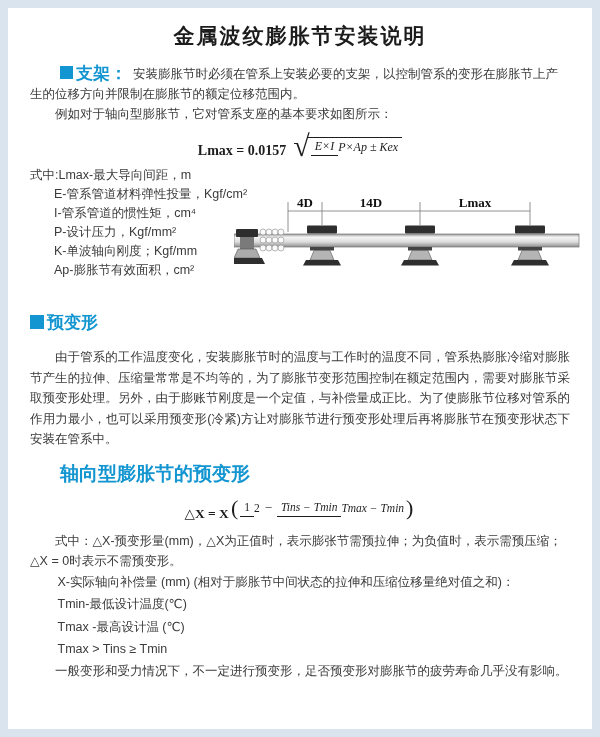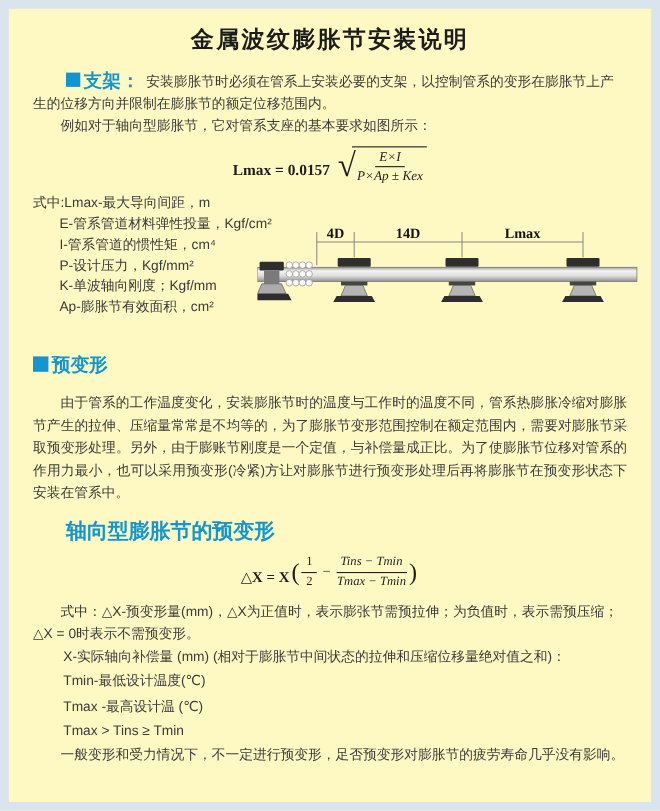--- a/index.html
+++ b/index.html
@@ -1,35 +1,35 @@
 <!DOCTYPE html>
 <html><head>
 <meta charset="utf-8">
 <style>
   * { margin:0; padding:0; box-sizing:border-box; }
   html,body { width:600px; height:737px; }
   body { position:relative; background:#d9e4ee; font-family:"Liberation Sans","DejaVu Sans",sans-serif; }
-  .page { position:absolute; top:8px; left:8px; right:8px; bottom:8px; background:#fef9c3;
+  .page { position:absolute; top:8px; left:8px; right:8px; bottom:8px; background:#ffffff;
           padding:8px 22px 0 22px; color:#3a3a3a; font-size:12.5px; overflow:hidden; }
   .title { text-align:center; font-size:21px; font-weight:bold; color:#1c1c1c;
            letter-spacing:2px; margin:6px 0 14px 0; font-family:"Liberation Sans","DejaVu Sans",sans-serif; }
   .accent { color:#1295d0; }
   .sq { display:inline-block; width:13px; height:13px; background:#1295d0; margin-right:3px; vertical-align:-1px; }
   p { line-height:20px; }
   .indent { text-indent:2em; }
   .lead { text-indent:2.4em; }
   .support-head { font-size:17px; font-weight:bold; margin-right:6px; vertical-align:-1px; }
 
   .formula { display:flex; justify-content:center; align-items:center;
              font-family:"Liberation Serif","DejaVu Serif",serif; color:#1d1d1d; }
   .f1 { margin:9px 0 7px 0; }
   .f-lhs { font-weight:bold; font-size:14px;margin-top:10px; }
   .rad-sign { font-size:30px; line-height:26px; font-weight:400; margin:0 -3px 0 7px; }
   .rad-body { border-top:1.4px solid #1d1d1d; padding:1px 4px 0 4px; }
-  .frac { display:inline-flex; flex-direction:column; align-items:center;
+  .frac { display:inline-flex; align-items:center;
           font-style:italic; font-size:12px; line-height:15px; }
   .frac .num { border-bottom:1px solid #1d1d1d; padding:0 4px 1px 4px; }
   .frac .den { padding-top:1px; }
   .frac.upright { font-style:normal; }
   .paren { font-size:22px; font-weight:400; margin:0 2px; line-height:20px; }
   .op { margin:0 5px; font-size:13px; }
 
   .defs-wrap { position:relative; min-height:134px; }
   .defs { width:252px; }
   .def { line-height:19px; margin-left:24px; white-space:nowrap; }

